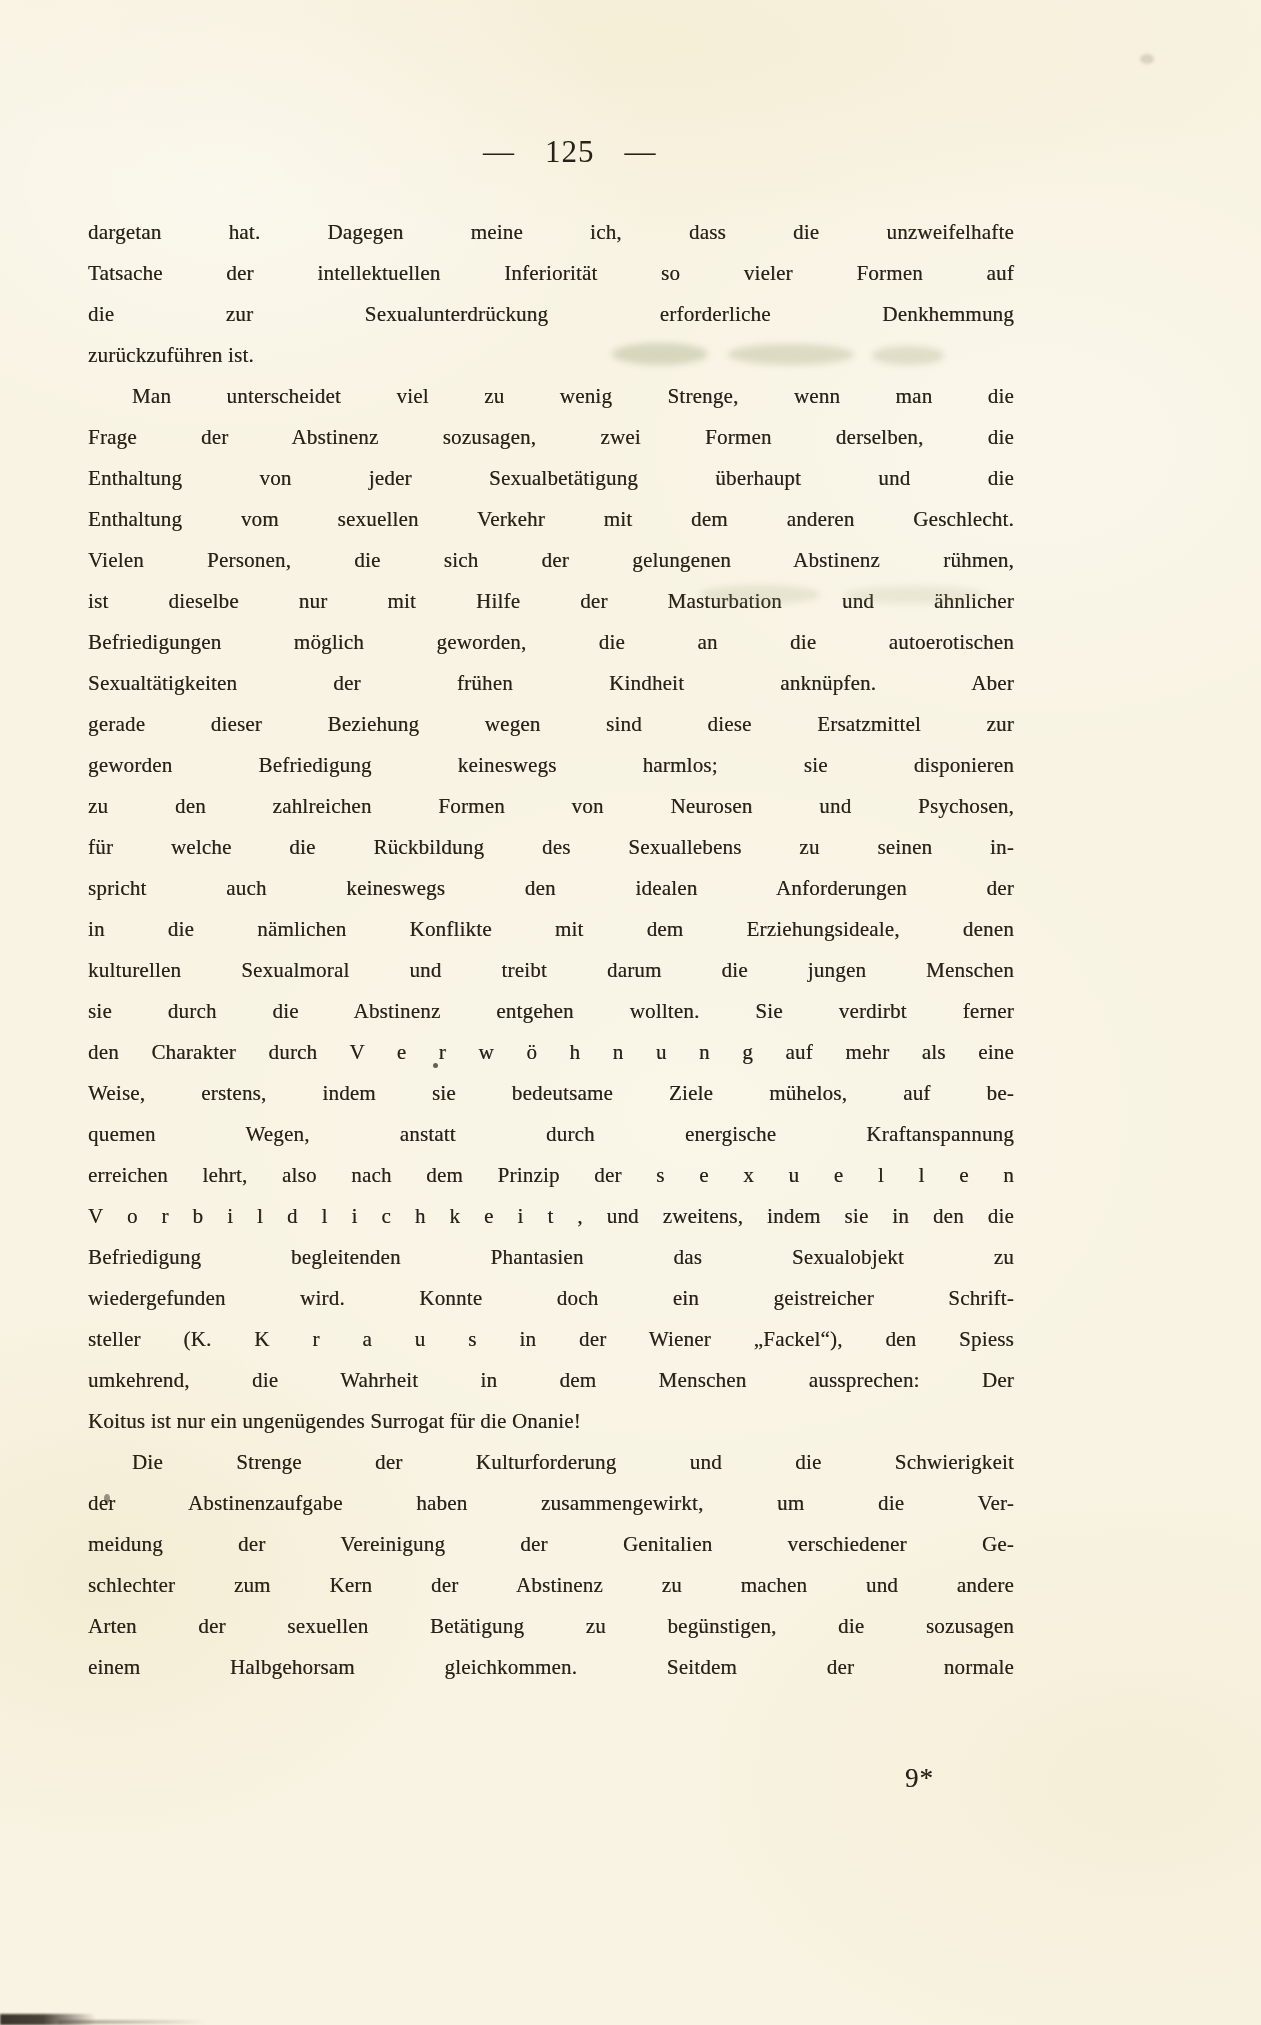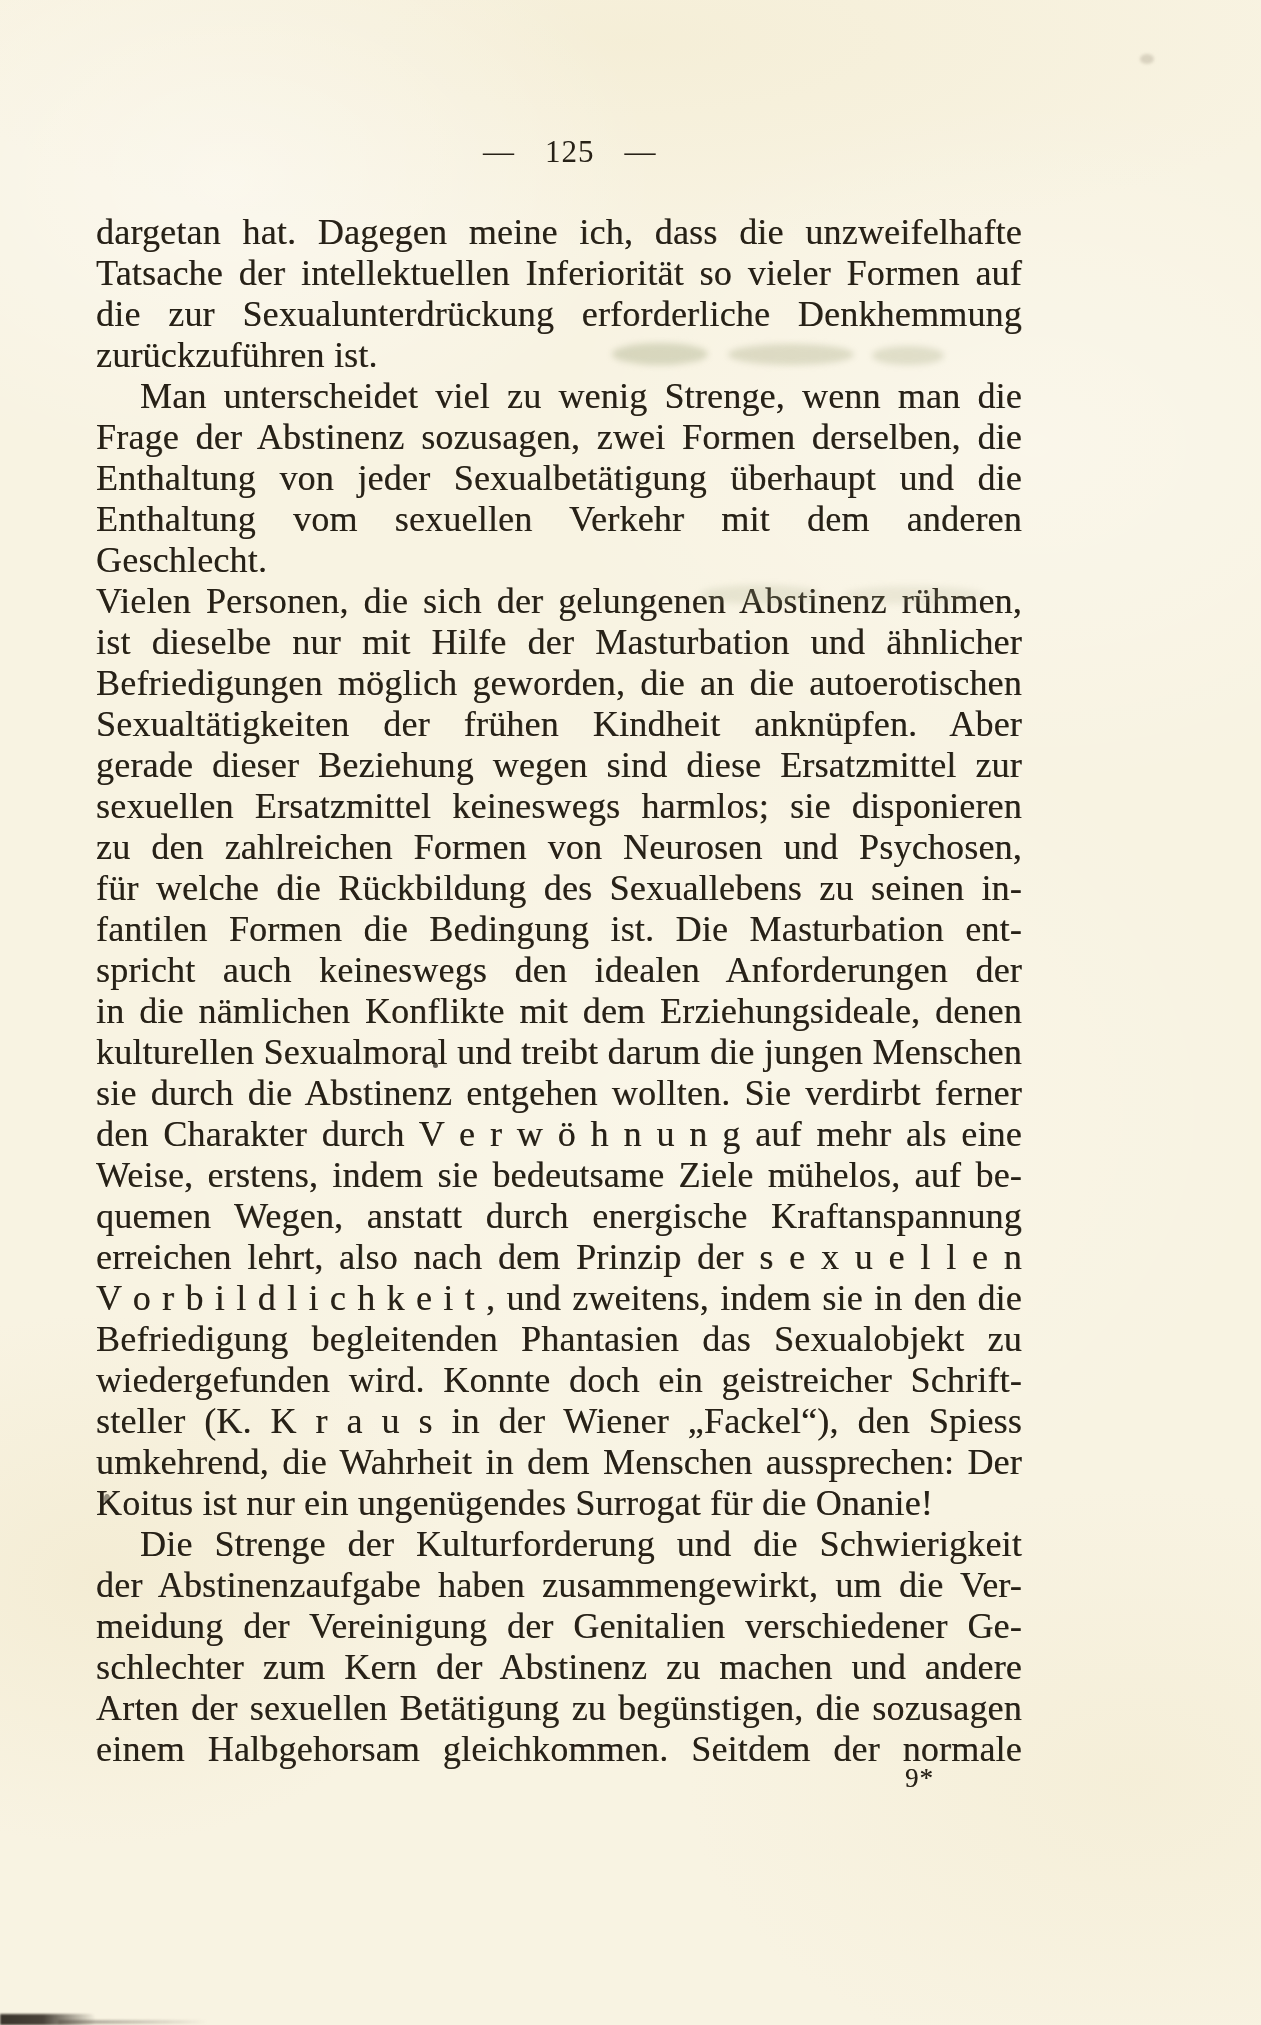--- a/index.html
+++ b/index.html
@@ -33,24 +33,24 @@
     left: 483px;
     top: 134px;
     display: flex;
     align-items: baseline;
     gap: 30px;
     font-size: 31px;
     letter-spacing: 1px;
   }
   .text-block {
     position: absolute;
-    left: 96px;
+    left: 88px;
     top: 212px;
     width: 926px;
-    font-size: 36px;
+    font-size: 21px;
     line-height: 41px;
     letter-spacing: 0.2px;
     text-shadow: 0.35px 0.25px 0.2px rgba(39,33,23,0.55);
   }
   .line {
     text-align: justify;
     text-align-last: justify;
     white-space: normal;
   }
   .line.indent { text-indent: 44px; }
@@ -123,24 +123,23 @@
     <div class="paragraph">
       <div class="line indent">Man unterscheidet viel zu wenig Strenge, wenn man die</div>
       <div class="line">Frage der Abstinenz sozusagen, zwei Formen derselben, die</div>
       <div class="line">Enthaltung von jeder Sexualbetätigung überhaupt und die</div>
       <div class="line">Enthaltung vom sexuellen Verkehr mit dem anderen Geschlecht.</div>
       <div class="line">Vielen Personen, die sich der gelungenen Abstinenz rühmen,</div>
       <div class="line">ist dieselbe nur mit Hilfe der Masturbation und ähnlicher</div>
       <div class="line">Befriedigungen möglich geworden, die an die autoerotischen</div>
       <div class="line">Sexualtätigkeiten der frühen Kindheit anknüpfen. Aber</div>
       <div class="line">gerade dieser Beziehung wegen sind diese Ersatzmittel zur</div>
-      <div class="line">sexuellen Ersatzmittel keineswegs harmlos; sie disponieren</div>
+      <div class="line">geworden Befriedigung keineswegs harmlos; sie disponieren</div>
       <div class="line">zu den zahlreichen Formen von Neurosen und Psychosen,</div>
       <div class="line">für welche die Rückbildung des Sexuallebens zu seinen in-</div>
-      <div class="line">fantilen Formen die Bedingung ist. Die Masturbation ent-</div>
       <div class="line">spricht auch keineswegs den idealen Anforderungen der</div>
       <div class="line">in die nämlichen Konflikte mit dem Erziehungsideale, denen</div>
       <div class="line">kulturellen Sexualmoral und treibt darum die jungen Menschen</div>
       <div class="line">sie durch die Abstinenz entgehen wollten. Sie verdirbt ferner</div>
       <div class="line">den Charakter durch V e r w ö h n u n g auf mehr als eine</div>
       <div class="line">Weise, erstens, indem sie bedeutsame Ziele mühelos, auf be-</div>
       <div class="line">quemen Wegen, anstatt durch energische Kraftanspannung</div>
       <div class="line">erreichen lehrt, also nach dem Prinzip der s e x u e l l e n</div>
       <div class="line">V o r b i l d l i c h k e i t , und zweitens, indem sie in den die</div>
       <div class="line">Befriedigung begleitenden Phantasien das Sexualobjekt zu</div>

